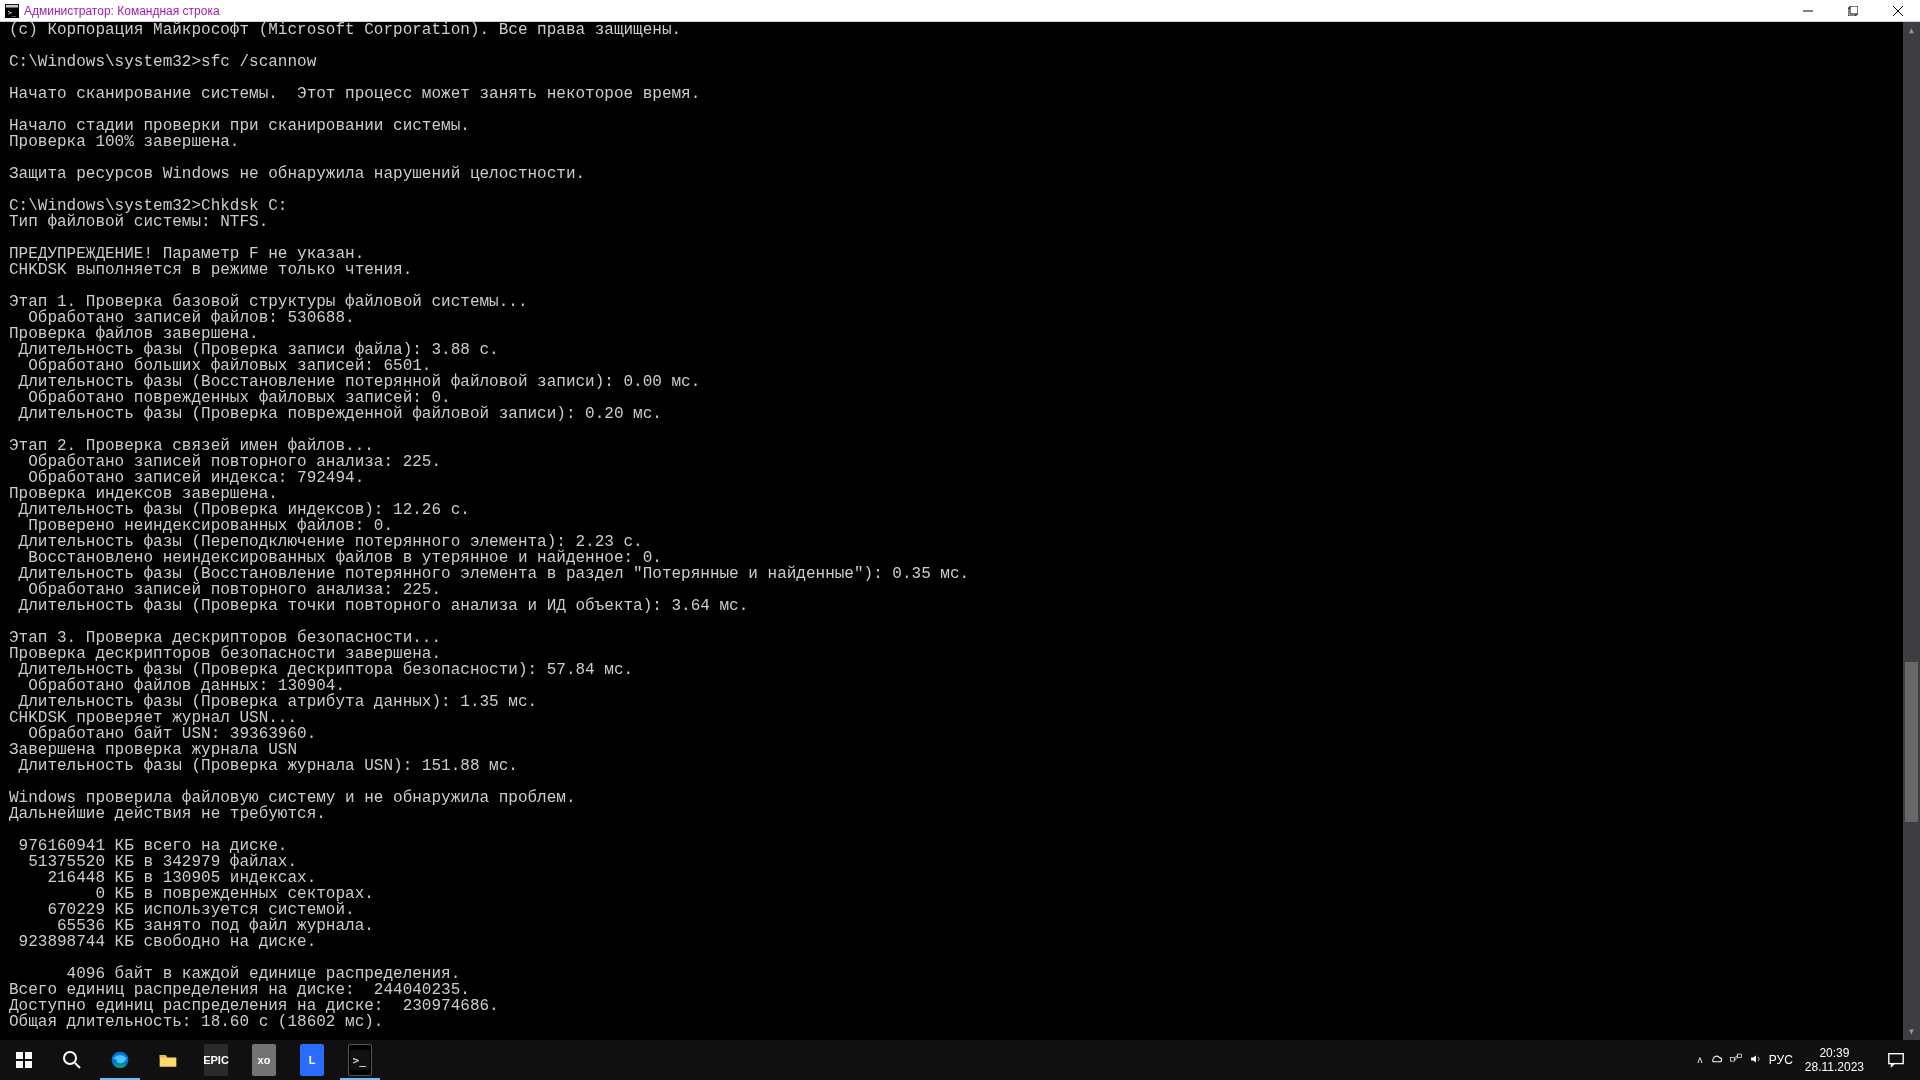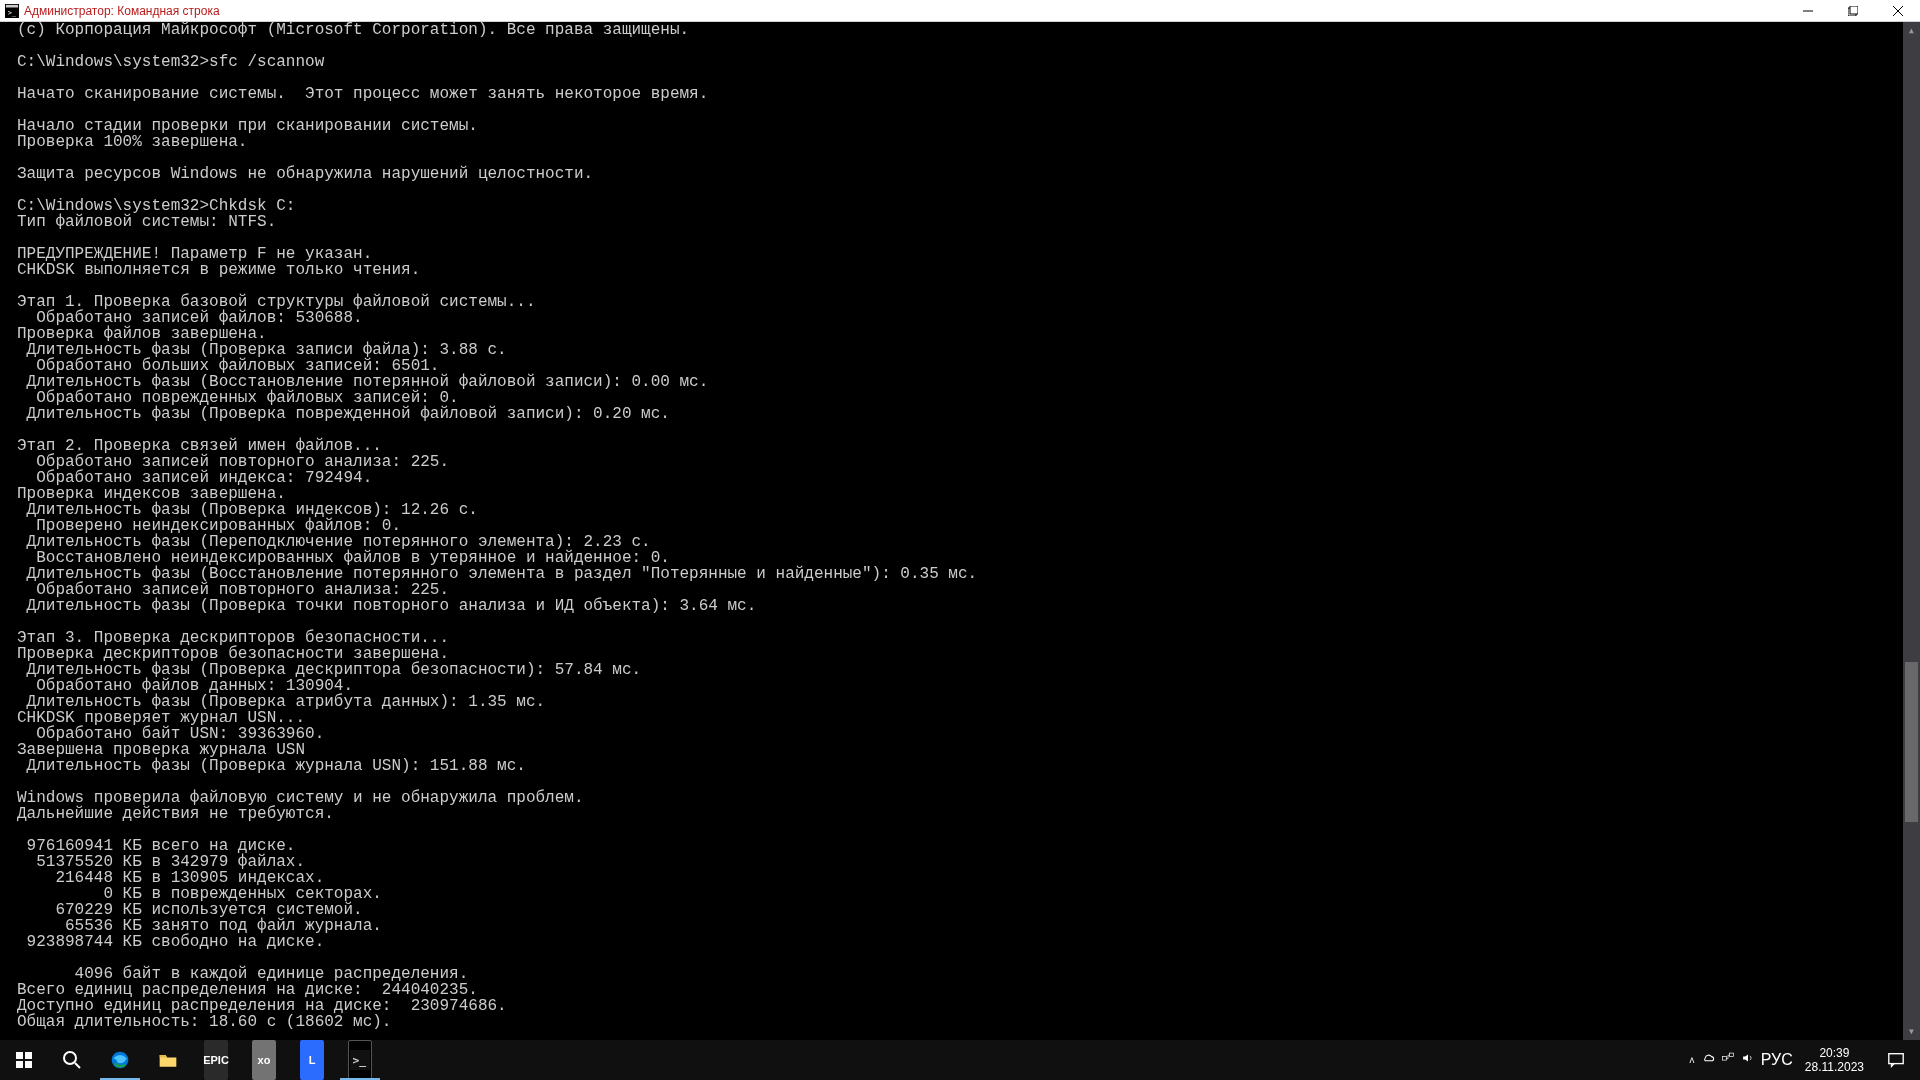--- a/index.html
+++ b/index.html
@@ -3,46 +3,46 @@
 <meta charset="utf-8">
 <style>
 * { margin:0; padding:0; box-sizing:border-box; }
 html,body { width:1920px; height:1080px; overflow:hidden; font-family:Consolas,monospace; }
 body { background:#000; }
 
 
 .titlebar { height:22px; background:#fff; display:flex; align-items:center; border-bottom:1px solid #d0d0d0; user-select:none; }
 .titlebar .icon { width:16px; height:16px; margin:0 4px; display:flex; align-items:center; justify-content:center; }
 .titlebar .icon svg { width:14px; height:14px; }
-.titlebar .title { font-family:"Segoe UI",Tahoma,sans-serif; font-size:12px; color:#b91c1c; }
+.titlebar .title { font-family:"Segoe UI",Tahoma,sans-serif; font-size:12px; color:#a21caf; }
 .titlebar .sp { flex:1; }
 .titlebar .wbtn { width:45px; height:22px; display:flex; align-items:center; justify-content:center; }
 .titlebar .wbtn svg { width:10px; height:10px; }
 
 
-.console { position:absolute; top:22px; left:0; right:0; bottom:40px; background:#000; color:#ccc; font-size:16px; line-height:16px; white-space:pre; overflow:hidden; padding-left:17px; font-family:Consolas,"Courier New",monospace; }
+.console { position:absolute; top:22px; left:0; right:0; bottom:40px; background:#000; color:#ccc; font-size:16px; line-height:16px; white-space:pre; overflow:hidden; padding-left:9px; font-family:Consolas,"Courier New",monospace; }
 .console .line { height:16px; }
 
 
 .sbar { position:absolute; top:22px; right:0; width:17px; bottom:40px; background:#3e3e42; }
 .sbar .up, .sbar .dn { height:17px; width:17px; display:flex; align-items:center; justify-content:center; color:#999; font-size:8px; }
 .sbar .up { position:absolute; top:0; }
 .sbar .dn { position:absolute; bottom:0; }
 .sbar .thumb { position:absolute; left:2px; right:2px; top:640px; height:160px; background:#686868; }
 
 
 .taskbar { position:absolute; bottom:0; left:0; right:0; height:40px; background:#101010; display:flex; align-items:center; color:#fff; font-family:"Segoe UI",Tahoma,sans-serif; }
 .taskbar .tbtn { width:48px; height:40px; display:flex; align-items:center; justify-content:center; position:relative; }
 .taskbar .tbtn.active::after { content:""; position:absolute; bottom:0; left:4px; right:4px; height:2px; background:#76b9ed; }
 .taskbar .sp { flex:1; }
 .taskbar .tray { display:flex; align-items:center; height:40px; padding:0 4px; gap:6px; }
-.taskbar .tray span { font-size:16px; color:#fff; }
+.taskbar .tray span { font-size:12px; color:#fff; }
 .taskbar .clock { text-align:center; font-size:12px; line-height:14px; padding:0 8px; color:#fff; }
 .taskbar .notif { width:48px; height:40px; display:flex; align-items:center; justify-content:center; }
-.ticon { width:24px; height:40px; display:flex; align-items:center; justify-content:center; font-size:11px; font-weight:bold; border-radius:2px;text-align:center; }
+.ticon { width:24px; height:32px; display:flex; align-items:center; justify-content:center; font-size:11px; font-weight:bold; border-radius:2px;text-align:center; }
 .ticon svg { width:20px; height:20px; }
 </style>
 </head>
 <body>
 
 <div class="titlebar">
   <span class="icon">
     <svg viewBox="0 0 16 16">
         <rect x="0" y="0" width="16" height="16" fill="#000"></rect>
         <rect x="1" y="1" width="14" height="3" fill="#ccc"></rect>

